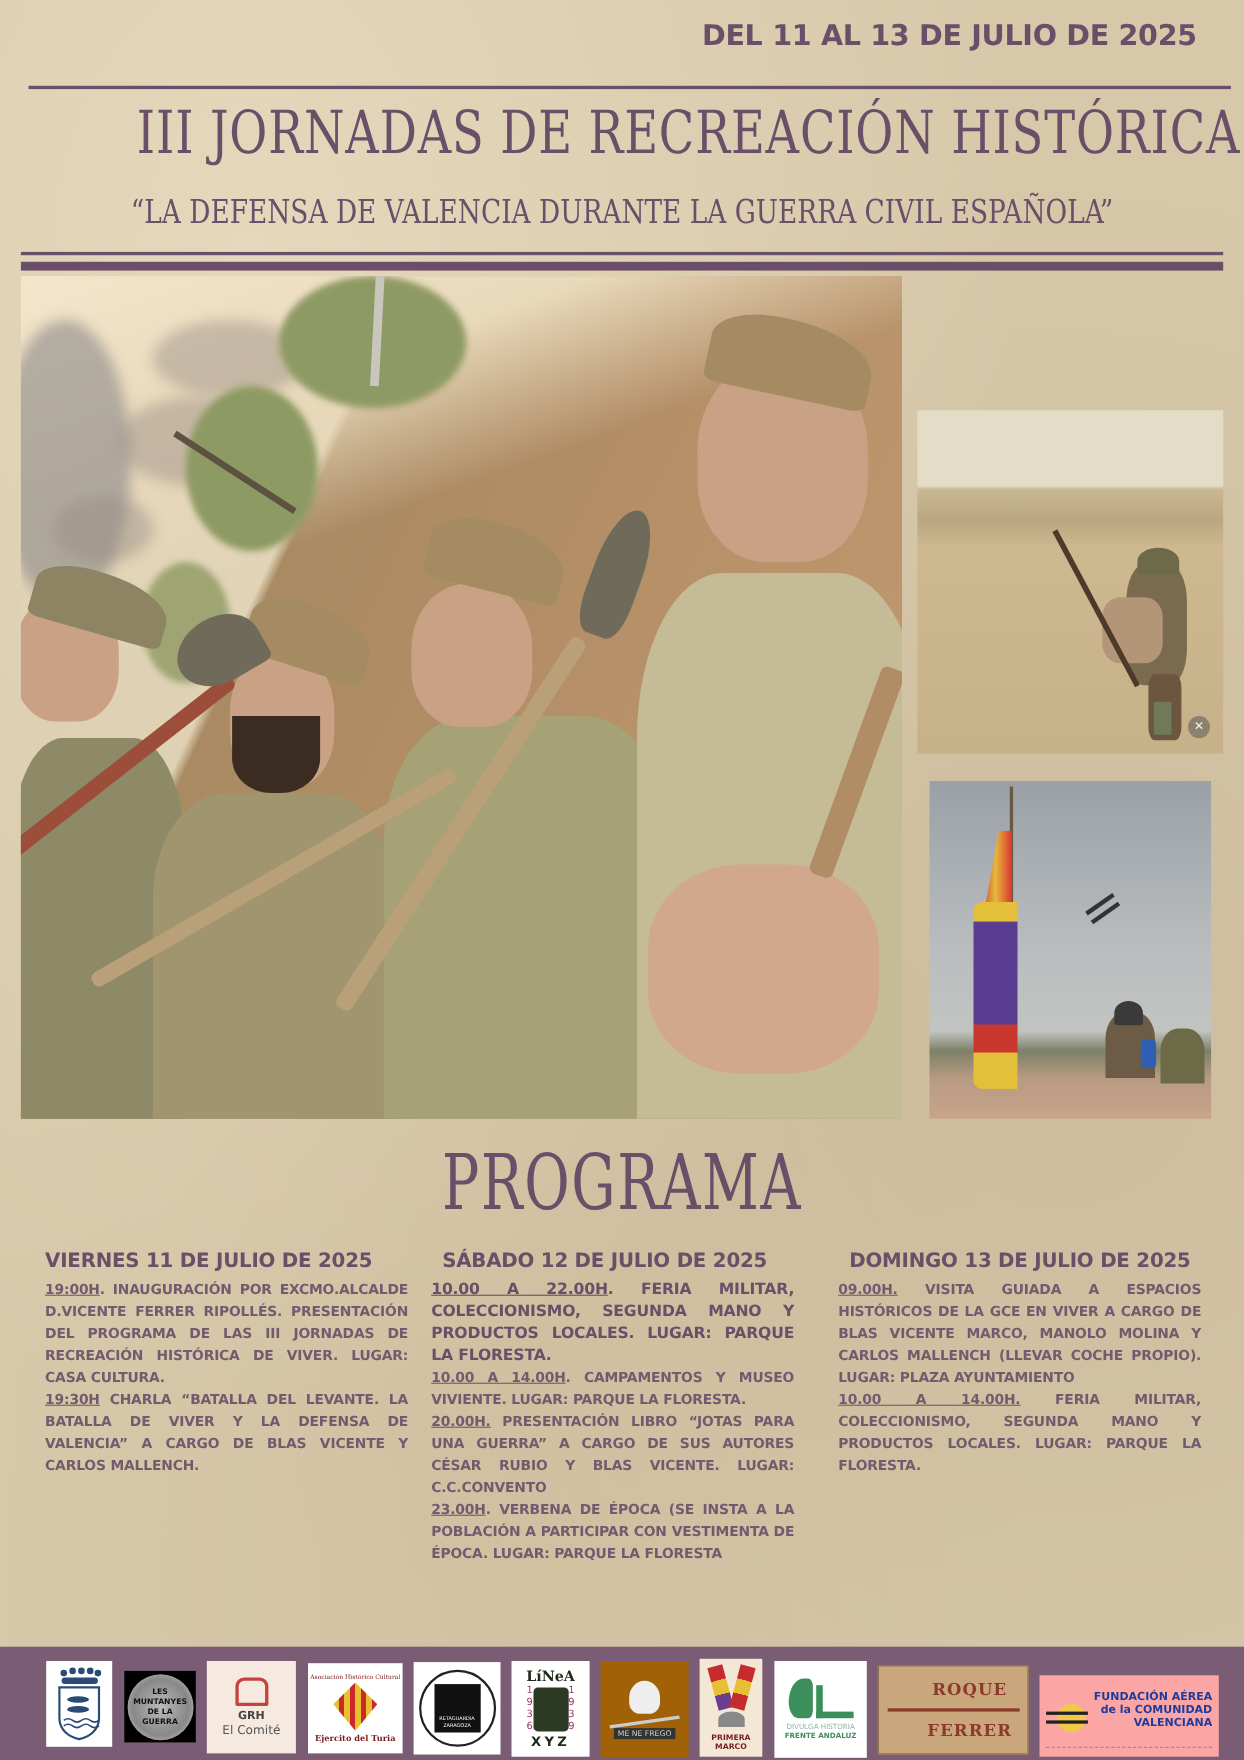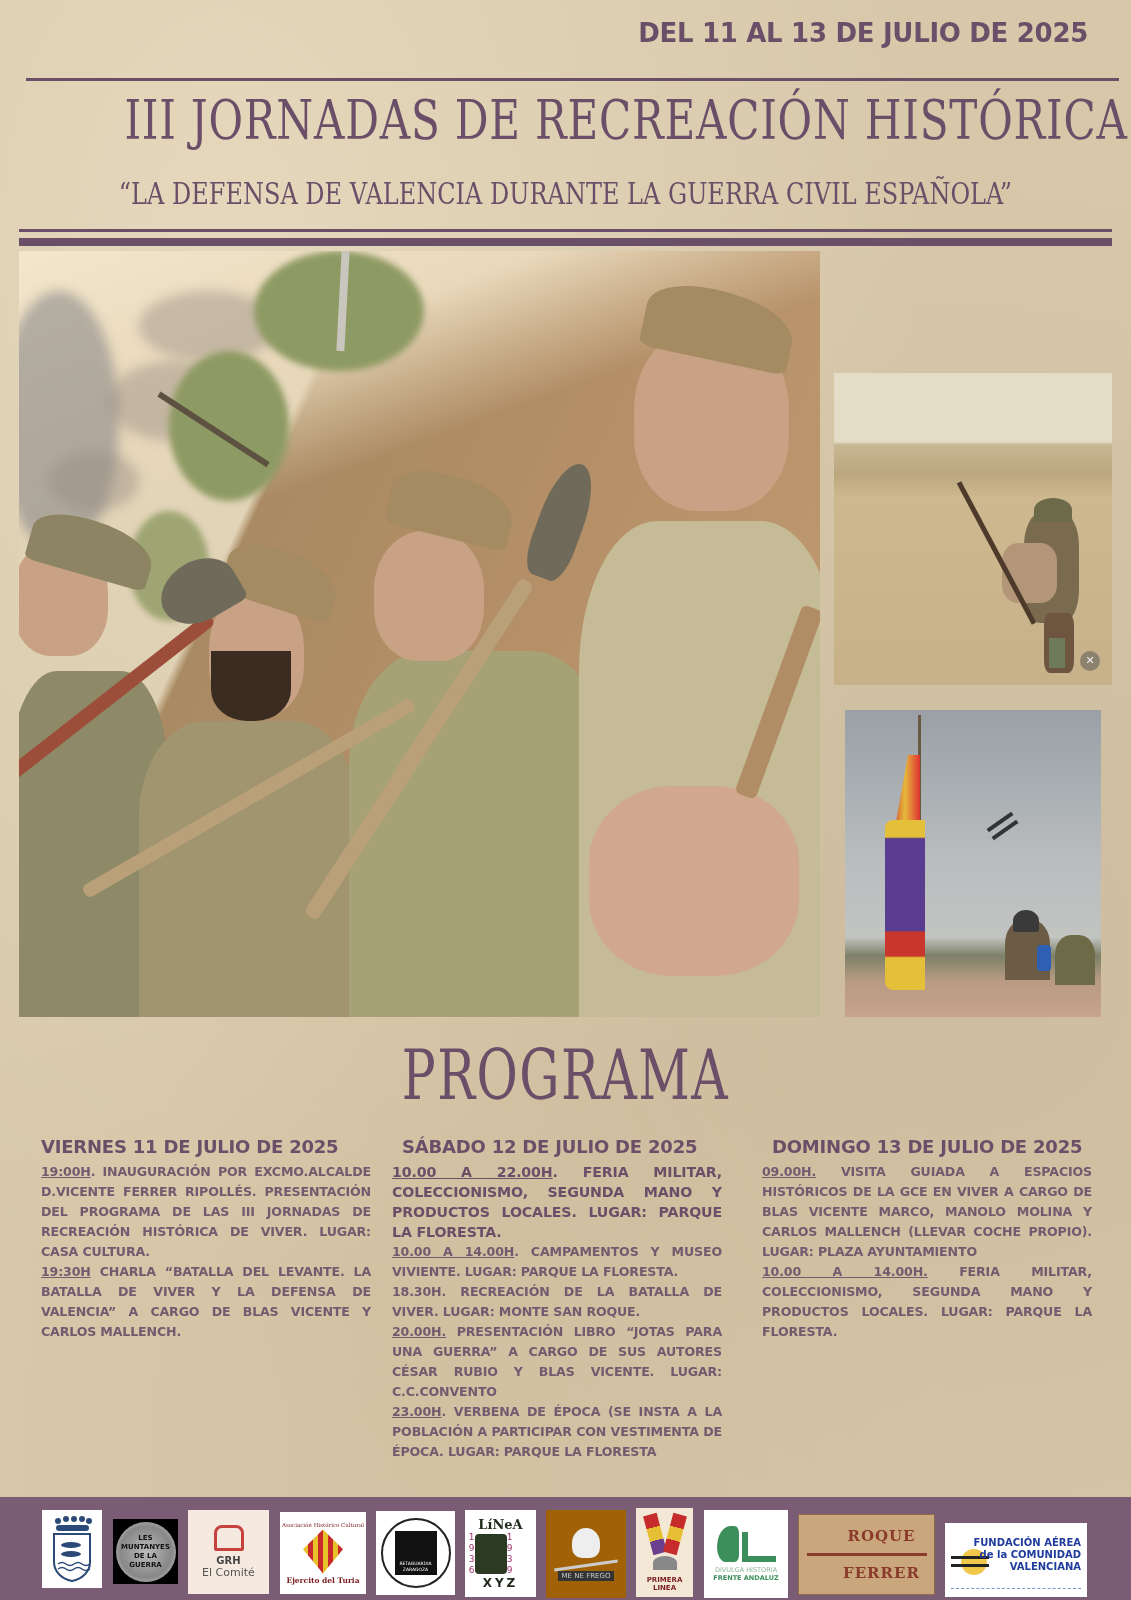--- a/index.html
+++ b/index.html
@@ -178,21 +178,20 @@
 <div class="day-col c1">
   <div class="day-title">VIERNES 11 DE JULIO DE 2025</div>
   <div class="event"><span class="time">19:00H</span><span>. INAUGURACIÓN POR EXCMO.ALCALDE D.VICENTE FERRER RIPOLLÉS. PRESENTACIÓN DEL PROGRAMA DE LAS III JORNADAS DE RECREACIÓN HISTÓRICA DE VIVER. LUGAR: CASA CULTURA.</span></div>
   <div class="event"><span class="time">19:30H</span><span> CHARLA “BATALLA DEL LEVANTE. LA BATALLA DE VIVER Y LA DEFENSA DE VALENCIA” A CARGO DE BLAS VICENTE Y CARLOS MALLENCH.</span></div>
 </div>
 
 <div class="day-col c2">
   <div class="day-title">SÁBADO 12 DE JULIO DE 2025</div>
   <div class="event big"><span class="time">10.00 A 22.00H</span><span>. FERIA MILITAR, COLECCIONISMO, SEGUNDA MANO Y PRODUCTOS LOCALES. LUGAR: PARQUE LA FLORESTA.</span></div>
   <div class="event"><span class="time">10.00 A 14.00H</span><span>. CAMPAMENTOS Y MUSEO VIVIENTE. LUGAR: PARQUE LA FLORESTA.</span></div>
-  <div class="event"><span class="time"></span><span>18.30H. RECREACIÓN DE LA BATALLA DE VIVER. LUGAR: MONTE SAN ROQUE.</span></div>
   <div class="event"><span class="time">20.00H.</span><span> PRESENTACIÓN LIBRO “JOTAS PARA UNA GUERRA” A CARGO DE SUS AUTORES CÉSAR RUBIO Y BLAS VICENTE. LUGAR: C.C.CONVENTO</span></div>
   <div class="event"><span class="time">23.00H</span><span>. VERBENA DE ÉPOCA (SE INSTA A LA POBLACIÓN A PARTICIPAR CON VESTIMENTA DE ÉPOCA. LUGAR: PARQUE LA FLORESTA</span></div>
 </div>
 
 <div class="day-col c3">
   <div class="day-title">DOMINGO 13 DE JULIO DE 2025</div>
   <div class="event"><span class="time">09.00H.</span><span> VISITA GUIADA A ESPACIOS HISTÓRICOS DE LA GCE EN VIVER A CARGO DE BLAS VICENTE MARCO, MANOLO MOLINA Y CARLOS MALLENCH (LLEVAR COCHE PROPIO). LUGAR: PLAZA AYUNTAMIENTO</span></div>
   <div class="event"><span class="time">10.00 A 14.00H.</span><span> FERIA MILITAR, COLECCIONISMO, SEGUNDA MANO Y PRODUCTOS LOCALES. LUGAR: PARQUE LA FLORESTA.</span></div>
 </div>
 
@@ -239,59 +238,59 @@
   <div class="logo" style="left:376px;top:14px;width:79px;height:84px;background:#fff;">
     <div style="width:70px;height:70px;border-radius:50%;border:2px solid #222;display:flex;align-items:center;justify-content:center;">
       <div style="width:42px;height:44px;background:#111;display:flex;align-items:flex-end;justify-content:center;">
         <span style="font-size:4.5px;color:#fff;line-height:6px;padding-bottom:2px;">RETAGUARDIA ZARAGOZA</span>
       </div>
     </div>
   </div>
 
   <div class="logo" style="left:465px;top:13px;width:71px;height:87px;background:#fff;flex-direction:column;">
     <span style="font-size:13px;font-weight:bold;color:#1f2a1a;font-family:'DejaVu Serif',serif;">LíNeA</span>
-    <div style="display:flex;width:64px;justify-content:flex-start;align-items:center;">
+    <div style="display:flex;width:64px;justify-content:center;align-items:center;">
       <span style="font-size:9px;color:#a0336e;width:6px;line-height:11px;word-break:break-all;">1936</span>
       <div style="width:32px;height:40px;background:#2c3a24;border-radius:4px;"></div>
       <span style="font-size:9px;color:#a0336e;width:6px;line-height:11px;word-break:break-all;">1939</span>
     </div>
     <span style="font-size:12px;font-weight:bold;color:#1f2a1a;letter-spacing:3px;">XYZ</span>
   </div>
 
   <div class="logo" style="left:546px;top:13px;width:80px;height:88px;background:#a16207;flex-direction:column;">
     <div style="width:28px;height:30px;background:#eee;border-radius:50% 50% 35% 35%;margin-bottom:6px;"></div>
     <div style="width:64px;height:3px;background:#ccc;margin-bottom:4px;transform:rotate(-8deg);"></div>
     <span style="font-size:7px;color:#ccc;background:#333;padding:1px 4px;">ME NE FREGO</span>
   </div>
 
   <div class="logo" style="left:636px;top:11px;width:57px;height:89px;background:#f3e8d6;flex-direction:column;">
     <div style="display:flex;gap:6px;">
       <div style="width:14px;height:40px;background:linear-gradient(180deg,#c62c2c 0 33%,#e7bf34 33% 66%,#6b3e8e 66%);transform:rotate(-15deg);"></div>
       <div style="width:14px;height:40px;background:linear-gradient(180deg,#c62c2c 0 33%,#e7bf34 33% 66%,#c62c2c 66%);transform:rotate(15deg);"></div>
     </div>
     <div style="width:24px;height:14px;background:#888;border-radius:50% 50% 0 0;margin:2px 0 6px;"></div>
-    <span style="font-size:7px;color:#7a1c1c;font-weight:bold;">PRIMERA LINEA</span>
+    <span style="font-size:7px;color:#7a1c1c;font-weight:bold;">PRIMERA MARCO</span>
   </div>
 
   <div class="logo" style="left:704px;top:13px;width:84px;height:88px;background:#fff;flex-direction:column;">
     <div style="display:flex;gap:3px;align-items:flex-end;margin-bottom:4px;">
       <div style="width:22px;height:36px;background:#3c8f5a;border-radius:60% 20% 20% 40%;"></div>
       <div style="width:34px;height:30px;border-left:6px solid #3c8f5a;border-bottom:6px solid #3c8f5a;"></div>
     </div>
     <span style="font-size:6.5px;color:#8fb59b;">DIVULGA HISTORIA</span>
     <span style="font-size:6.5px;font-weight:bold;color:#3c8f5a;">FRENTE ANDALUZ</span>
   </div>
 
   <div class="logo" style="left:798px;top:17px;width:137px;height:81px;background:#c9a67c;flex-direction:column;border:1px solid #8e6a48;">
     <span style="font-size:15px;font-weight:bold;color:#8b3b2b;font-family:'DejaVu Serif',serif;letter-spacing:1px;margin-left:30px;">ROQUE</span>
     <div style="width:120px;height:3px;background:#8b3b2b;margin:8px 0;"></div>
     <span style="font-size:15px;font-weight:bold;color:#8b3b2b;font-family:'DejaVu Serif',serif;letter-spacing:1px;margin-left:30px;">FERRER</span>
   </div>
 
-  <div class="logo" style="left:945px;top:26px;width:142px;height:74px;background:#ffffff;">
+  <div class="logo" style="left:945px;top:26px;width:163px;height:74px;background:#fca5a5;">
     <div style="position:absolute;left:6px;top:26px;width:38px;height:26px;">
       <div style="position:absolute;left:10px;top:0;width:26px;height:26px;border-radius:50%;background:#f2c84b;"></div>
       <div style="position:absolute;left:0;top:7px;width:38px;height:3px;background:#222;"></div>
       <div style="position:absolute;left:0;top:15px;width:38px;height:3px;background:#222;"></div>
     </div>
     <div style="position:absolute;right:6px;top:14px;text-align:right;">
       <span style="font-size:10px;font-weight:bold;color:#1f3c9c;line-height:12px;">FUNDACIÓN AÉREA</span>
       <span style="font-size:10px;font-weight:bold;color:#1f3c9c;line-height:12px;">de la COMUNIDAD</span>
       <span style="font-size:10px;font-weight:bold;color:#1f3c9c;line-height:12px;">VALENCIANA</span>
     </div>

